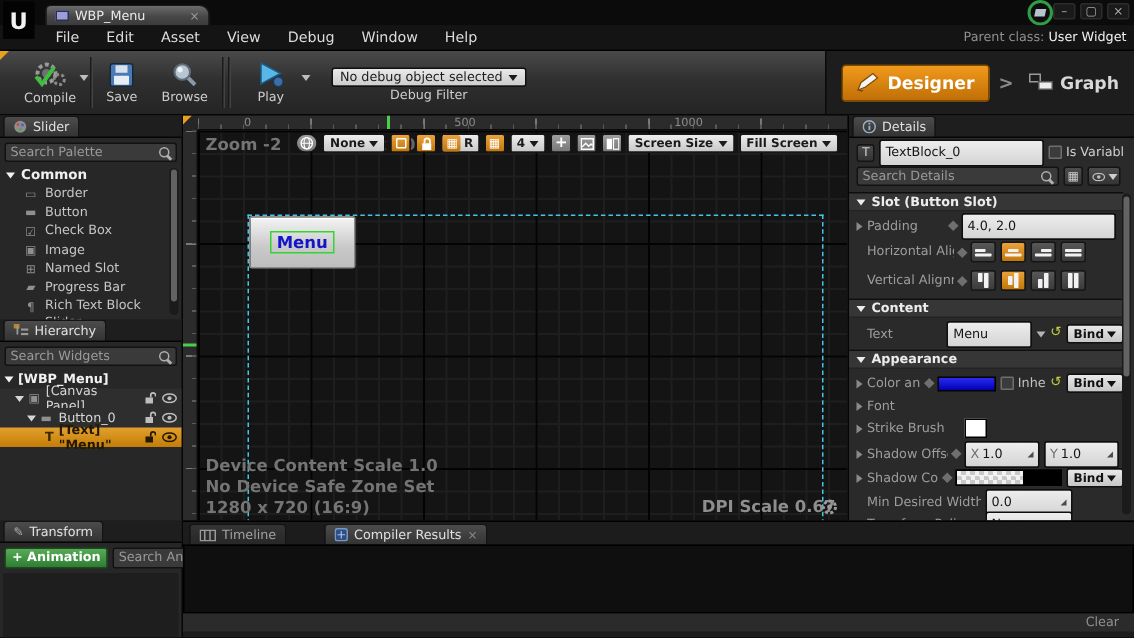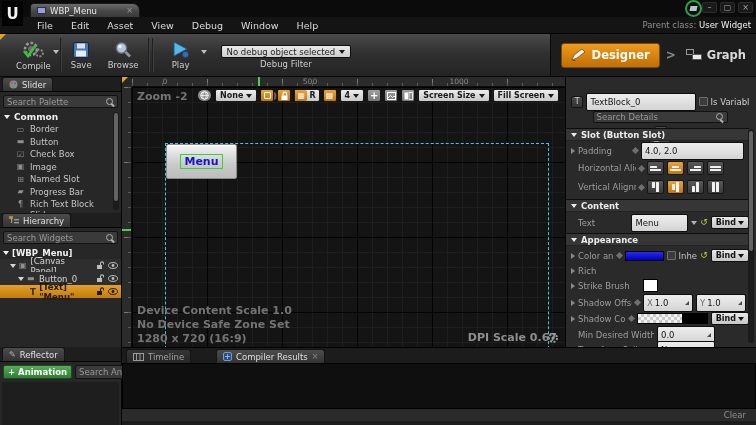--- a/index.html
+++ b/index.html
@@ -422,27 +422,37 @@
       <span class="ovtext" style="left:5px;bottom:2px;">1280 x 720 (16:9)</span>
       <span class="ovtext" style="right:8px;bottom:3px;color:#8e8e8e;">DPI Scale 0.67</span>
       <svg width="12" height="12" viewBox="0 0 12 12" style="position:absolute;right:6px;bottom:3px;">
         <circle cx="6" cy="6" r="4" fill="none" stroke="#9a9a9a" stroke-width="2" stroke-dasharray="2 1.6"></circle>
         <circle cx="6" cy="6" r="1.6" fill="#9a9a9a"></circle>
       </svg>
     </div>
   </div>
 
   <div class="abs details">
+    <div class="ptab-strip">
+      <div class="ptab">
+        <svg width="9" height="9" viewBox="0 0 9 9">
+            <circle cx="4.5" cy="4.5" r="4" fill="none" stroke="#9ab0c4" stroke-width="1"></circle>
+            <rect x="4" y="3.8" width="1.2" height="3" fill="#9ab0c4"></rect>
+            <rect x="4" y="1.8" width="1.2" height="1.2" fill="#9ab0c4"></rect>
+          </svg>
+        <span>Details</span>
+      </div>
+    </div>
     <div class="drow" style="top:18px;height:13px;">
       <span class="dark-sq" style="width:14px;height:12px;">T</span>
       <span class="fld" style="width:124px;">TextBlock_0</span>
       <span class="chk"></span>
       <span class="plabel" style="color:#cfcfcf;">Is Variable</span>
     </div>
-    <div class="drow" style="top:34px;height:13px;flex-direction:column;">
+    <div class="drow" style="top:34px;height:13px;">
       <span class="sbox" style="width:135px;">
         <span class="ph">Search Details</span>
         <span class="mag"></span>
       </span>
       <span class="dark-sq">
           <span>▦</span>
         </span>
       <span class="dark-sq" style="width:22px;gap:2px;">
         <svg width="9" height="6" viewBox="0 0 10 7">
             <ellipse cx="5" cy="3.5" rx="4.5" ry="2.9" fill="none" stroke="#bdbdbd" stroke-width="1"></ellipse>
@@ -543,21 +553,21 @@
       <span class="chk"></span>
       <span class="plabel" style="color:#c2c2c2;">Inherit</span>
       <span class="reset">↺</span>
       <span class="bindbtn">
           <span>Bind</span>
           <span class="cd"></span>
         </span>
     </div>
     <div class="drow" style="top:188px;height:12px;">
       <span class="cr" style="color:#8a8a8a;"></span>
-      <span class="plabel">Rich</span>
+      <span class="plabel">Font</span>
     </div>
     <div class="drow" style="top:201px;height:15px;">
       <span class="cr" style="color:#8a8a8a;"></span>
       <span class="plabel" style="width:54px;">Strike Brush</span>
       <span class="swatch" style="width:15px;height:13px;background:#fff;margin-left:8px;"></span>
     </div>
     <div class="drow" style="top:219px;height:13px;">
       <span class="cr" style="color:#8a8a8a;"></span>
       <span class="plabel" style="width:54px;">Shadow Offse</span>
       <span class="kdiam"></span>
@@ -599,21 +609,21 @@
     </div>
     <div class="vscroll" style="right:2px;top:52px;height:214px;">
         <div class="vthumb" style="top:2px;height:120px;"></div>
       </div>
   </div>
 
   <div class="abs panel" style="left:0;top:347px;width:122px;height:78px;border-right:1px solid #060606;">
     <div class="ptab-strip">
       <div class="ptab">
         <span style="color:#b0b0b0;font-size:8px;">✎</span>
-        <span>Reflector</span>
+        <span>Transform</span>
       </div>
     </div>
     <div style="display:flex;gap:3px;margin:3px;">
       <div class="greenbtn">+ Animation</div>
       <div class="sbox" style="flex:1;height:14px;">
         <span class="ph">Search Anim</span>
         <span class="mag"></span>
       </div>
     </div>
     <div style="height:50px;background:#1e1e1e;margin:0 2px;"></div>

